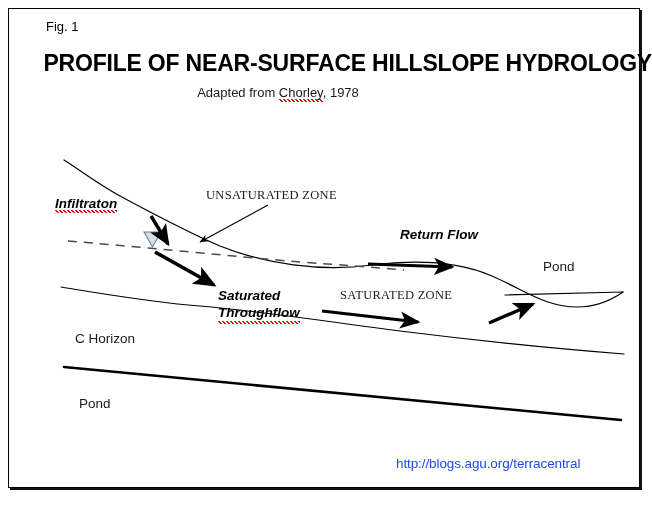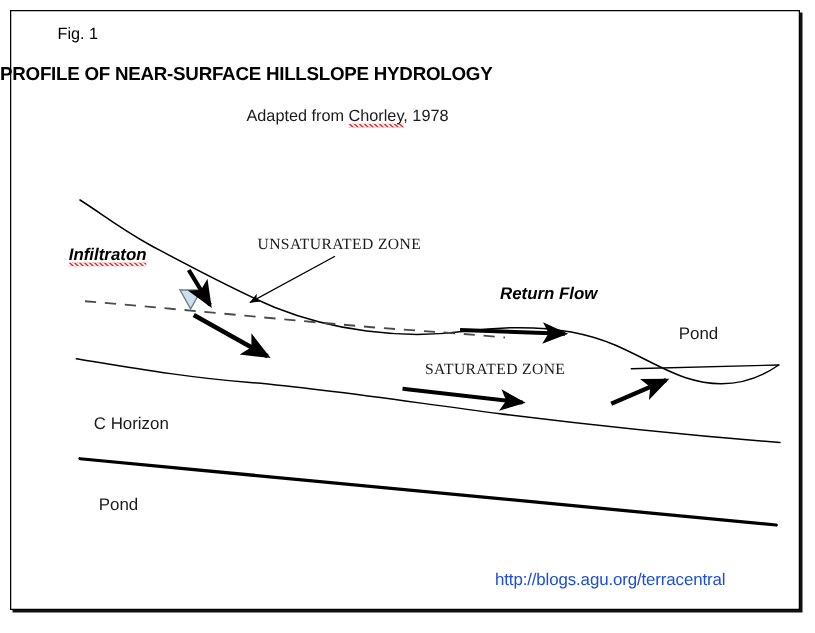--- a/index.html
+++ b/index.html
@@ -36,22 +36,22 @@
     left: 22px;
     top: 20px;
     font-size: 13px;
     color: #000000;
     margin-left: 24px;
   }
   #chart-title {
     left: 0;
     top: 52px;
     width: 652px;
-    text-align: left;
-    font-size: 15px;
+    text-align: right;
+    font-size: 23px;
     font-weight: bold;
     letter-spacing: -0.2px;
     color: #000000;
   }
   #chart-subtitle {
     left: 0;
     top: 86px;
     width: 556px;
     text-align: center;
     font-size: 13px;
@@ -152,20 +152,24 @@
   <div class="lbl" id="fig-number">Fig. 1</div>
 
   <div class="lbl" id="chart-title">PROFILE OF NEAR-SURFACE HILLSLOPE HYDROLOGY</div>
 
   <div class="lbl" id="chart-subtitle"><span>Adapted from </span><span class="sq-red">Chorley</span><span>, 1978</span></div>
 
   <div class="lbl flow-label" id="label-infiltration"><span class="sq-red">Infiltraton</span></div>
 
   <div class="lbl zone-label" id="label-unsaturated-zone">UNSATURATED ZONE</div>
 
+  <div class="lbl flow-label" id="label-saturated-throughflow">
+    <div>Saturated</div>
+    <div class="sq-red">Throughflow</div>
+  </div>
 
   <div class="lbl zone-label" id="label-saturated-zone">SATURATED ZONE</div>
 
   <div class="lbl flow-label" id="label-return-flow">Return Flow</div>
 
   <div class="lbl" id="label-pond">Pond</div>
 
   <div class="lbl horizon-label" id="label-c-horizon">C Horizon</div>
 
   <div class="lbl horizon-label" id="label-rock">Pond</div>

